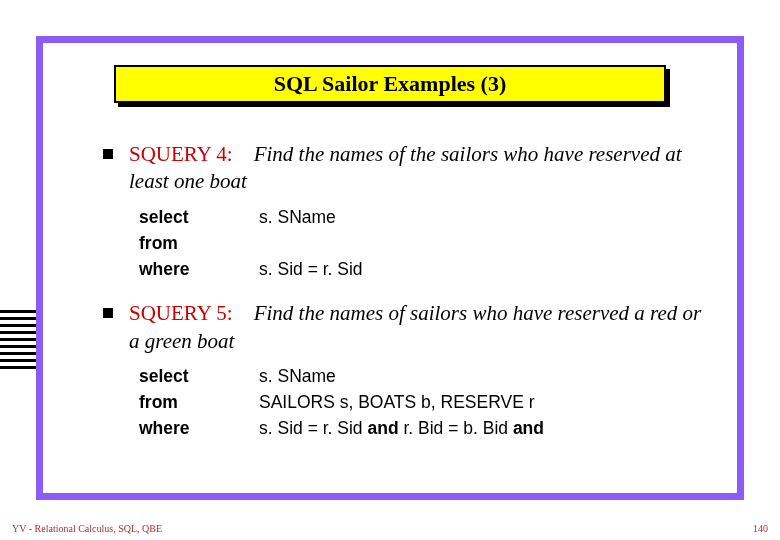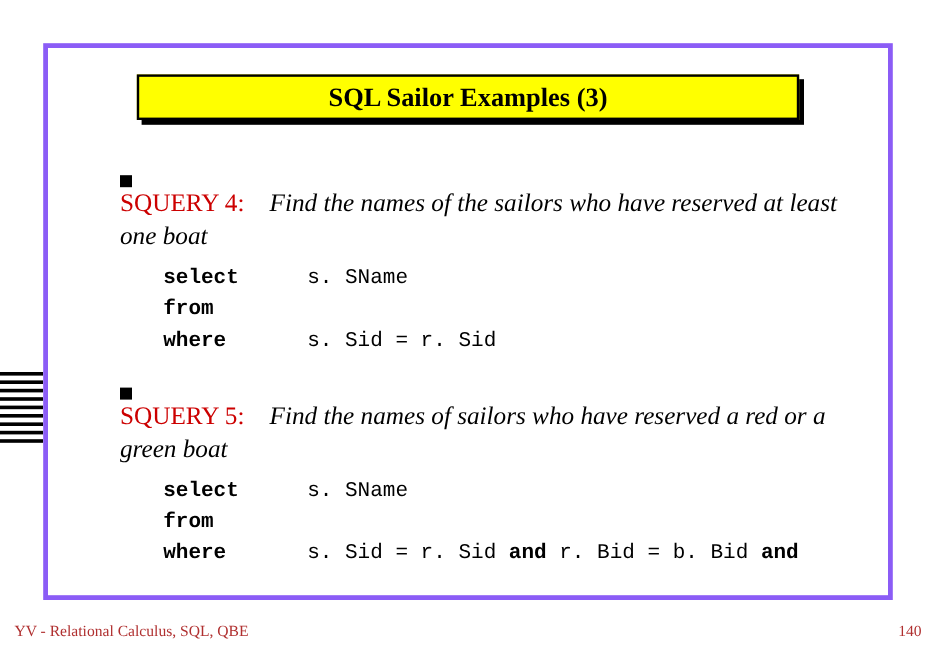--- a/index.html
+++ b/index.html
@@ -1,21 +1,21 @@
 <!DOCTYPE html>
 <html><head>
 <meta charset="utf-8">
 <style>
   * { box-sizing: border-box; margin: 0; padding: 0; }
   html, body { width: 780px; height: 540px; background: #fff; font-family: "Times New Roman", Times, serif; }
   .slide {
     position: absolute;
     left: 36px; top: 36px;
     width: 708px; height: 464px;
-    border: 4px solid #8b5cf6;
+    border: 7px solid #8b5cf6;
     background: #fff;
   }
   .slide-shadow {
     position: absolute;
     left: 42px; top: 42px;
     width: 708px; height: 464px;
     background: #000;
     z-index: -1;
   }
   .title-wrap {
@@ -42,59 +42,58 @@
     color: #000;
   }
   .body {
     position: absolute;
     left: 60px; top: 98px; right: 30px;
   }
   .bullet-row {
     display: flex;
     align-items: flex-start;
     margin-bottom: 8px;
-    flex-direction: column;
   }
   .bullet {
     width: 10px; height: 10px;
     background: #000;
     margin-top: 8px;
     margin-right: 16px;
     flex-shrink: 0;
   }
   .bullet-text {
     font-size: 21px;
     color: #000;
     line-height: 1.3;
   }
   .label-red { color: #cc0000; }
   .desc-italic { font-style: italic; }
   .sql-block {
     margin-left: 36px;
     margin-bottom: 18px;
-    font-family: Liberation Mono, monospace;
+    font-family: Liberation Sans, sans-serif;
     font-size: 17.5px;
     color: #000;
     line-height: 1.5;
   }
   .sql-row { display: flex; }
   .kw { font-weight: bold; width: 96px; flex-shrink: 0; }
   .kw-inline { font-weight: bold; }
   .val { flex: 1; margin-left: 24px; }
   .stripes {
     position: absolute;
     left: 0; top: 310px;
     width: 36px;
   }
   .stripe { height: 3px; background: #000; margin-bottom: 4px; }
   .footer {
     position: absolute;
     left: 12px; bottom: 6px; right: 12px;
     display: flex; justify-content: space-between;
-    font-size: 13px;
+    font-size: 10px;
     color: #b03030;
   }
 </style>
 </head>
 <body>
 
 <div class="stripes">
   <div class="stripe"></div>
     <div class="stripe"></div>
     <div class="stripe"></div>
@@ -148,20 +147,21 @@
       </div>
     </div>
 
     <div class="sql-block">
       <div class="sql-row">
         <span class="kw">select</span>
         <span class="val">s. SName</span>
       </div>
       <div class="sql-row">
         <span class="kw">from</span>
+        <span class="val">SAILORS s,  BOATS b, RESERVE r</span>
       </div>
       <div class="sql-row">
         <span class="kw">where</span>
         <span class="val">
           <span>s. Sid = r. Sid </span><span class="kw-inline">and</span><span> r. Bid = b. Bid </span><span class="kw-inline">and</span>
         </span>
       </div>
       <div class="sql-row">
         <span class="kw"></span>
       </div>

